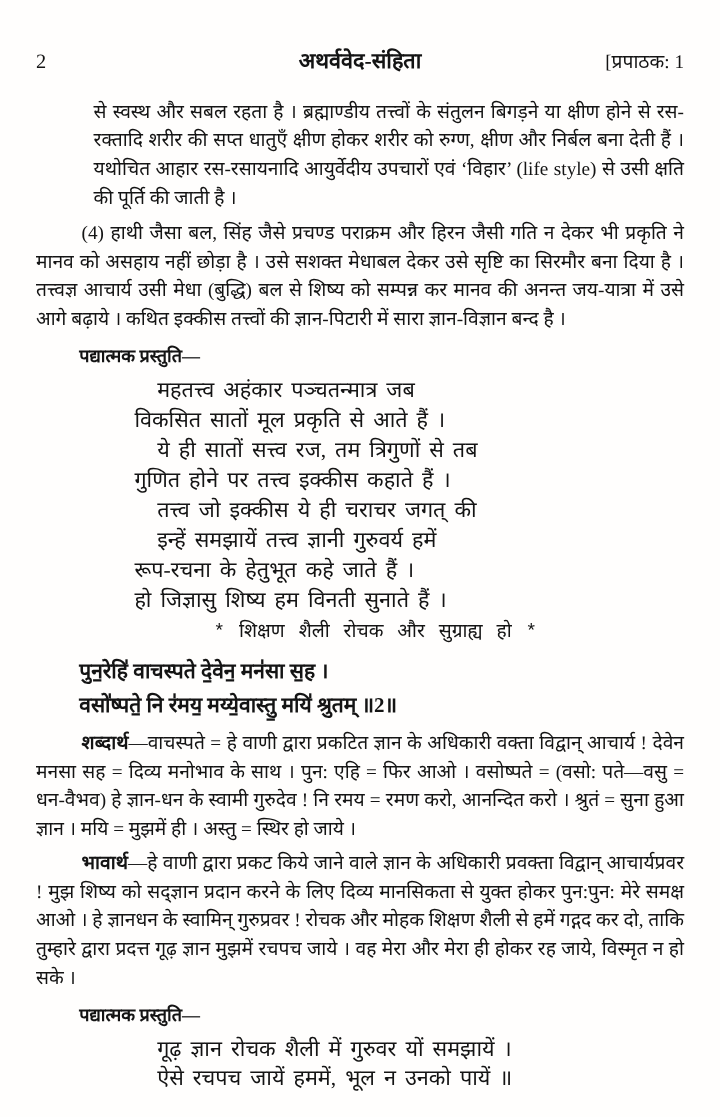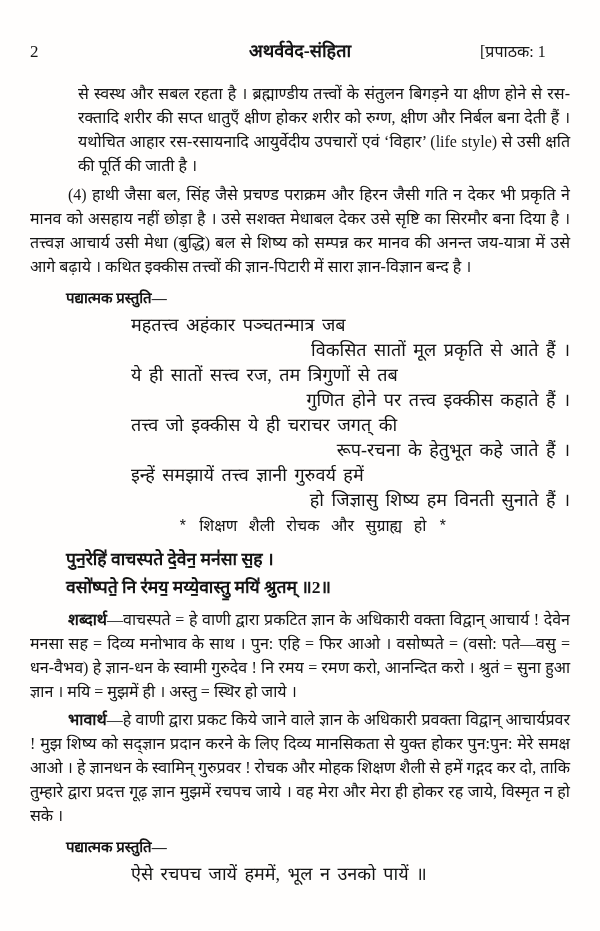--- a/index.html
+++ b/index.html
@@ -19,21 +19,21 @@
   
   .page-header {
     display: flex;
     align-items: baseline;
     justify-content: space-between;
     margin-bottom: 20px;
     font-size: 16px;
   }
   .page-num { width: 90px; font-size: 17px; }
   .book-title { font-weight: bold; font-size: 18px; text-align: center; flex: 1; }
-  .section-ref { width: 90px; text-align: left; font-size: 16px; }
+  .section-ref { width: 90px; text-align: right; font-size: 16px; }
 
   
   .para {
     font-size: 16px;
     line-height: 24px;
     text-align: justify;
     margin-top: 5px;
   }
   .para.no-indent { text-indent: 0; margin-left: 48px; }
   .para.indent { text-indent: 38px; }
@@ -47,21 +47,21 @@
     line-height: 22px;
   }
   .verse { margin-top: 4px; }
   .verse-line {
     font-size: 18px;
     line-height: 25px;
     margin-left: 101px;
     word-spacing: 3px;
     white-space: nowrap;
   }
-  .verse-line.even { margin-left: 82px; text-align: right; }
+  .verse-line.even { margin-left: 82px; }
   .verse2 .verse-line { margin-left: 101px; line-height: 24px; }
 
   .star-line {
     font-size: 16px;
     line-height: 21px;
     margin: 4px 0 0 148px;
     word-spacing: 2px;
     font-family: Liberation Mono, monospace;
   }
 
@@ -94,35 +94,36 @@
   <p class="para indent">(4) हाथी जैसा बल, सिंह जैसे प्रचण्ड पराक्रम और हिरन जैसी गति न देकर भी प्रकृति ने मानव को असहाय नहीं छोड़ा है । उसे सशक्त मेधाबल देकर उसे सृष्टि का सिरमौर बना दिया है । तत्त्वज्ञ आचार्य उसी मेधा (बुद्धि) बल से शिष्य को सम्पन्न कर मानव की अनन्त जय-यात्रा में उसे आगे बढ़ाये । कथित इक्कीस तत्त्वों की ज्ञान-पिटारी में सारा ज्ञान-विज्ञान बन्द है ।</p>
 
   <div class="block-heading">पद्यात्मक प्रस्तुति—</div>
 
   <div class="verse">
     <div class="verse-line">महतत्त्व अहंकार पञ्चतन्मात्र जब</div>
     <div class="verse-line even">विकसित सातों मूल प्रकृति से आते हैं ।</div>
     <div class="verse-line">ये ही सातों सत्त्व रज, तम त्रिगुणों से तब</div>
     <div class="verse-line even">गुणित होने पर तत्त्व इक्कीस कहाते हैं ।</div>
     <div class="verse-line">तत्त्व जो इक्कीस ये ही चराचर जगत् की</div>
+    <div class="verse-line">इन्हें समझायें तत्त्व ज्ञानी गुरुवर्य हमें</div>
     <div class="verse-line even">रूप-रचना के हेतुभूत कहे जाते हैं ।</div>
-    <div class="verse-line">इन्हें समझायें तत्त्व ज्ञानी गुरुवर्य हमें</div>
     <div class="verse-line even">हो जिज्ञासु शिष्य हम विनती सुनाते हैं ।</div>
   </div>
 
   <div class="star-line">* शिक्षण शैली रोचक और सुग्राह्य हो *</div>
 
   <div class="mantra">
     <div class="mantra-line">पुन॒रेहि॑ वाचस्पते दे॒वेन॒ मन॑सा स॒ह ।</div>
     <div class="mantra-line">वसो॑ष्पते॒ नि र॑मय॒ मय्ये॒वास्तु॒ मयि॑ श्रुतम् ॥2॥</div>
   </div>
 
   <p class="para indent gloss"><span class="lead-bold">शब्दार्थ</span><span>—वाचस्पते = हे वाणी द्वारा प्रकटित ज्ञान के अधिकारी वक्ता विद्वान् आचार्य ! देवेन मनसा सह = दिव्य मनोभाव के साथ । पुन: एहि = फिर आओ । वसोष्पते = (वसो: पते—वसु = धन-वैभव) हे ज्ञान-धन के स्वामी गुरुदेव ! नि रमय = रमण करो, आनन्दित करो । श्रुतं = सुना हुआ ज्ञान । मयि = मुझमें ही । अस्तु = स्थिर हो जाये ।</span></p>
 
   <p class="para indent gloss tight"><span class="lead-bold">भावार्थ</span><span>—हे वाणी द्वारा प्रकट किये जाने वाले ज्ञान के अधिकारी प्रवक्ता विद्वान् आचार्यप्रवर ! मुझ शिष्य को सद्ज्ञान प्रदान करने के लिए दिव्य मानसिकता से युक्त होकर पुन:पुन: मेरे समक्ष आओ । हे ज्ञानधन के स्वामिन् गुरुप्रवर ! रोचक और मोहक शिक्षण शैली से हमें गद्गद कर दो, ताकि तुम्हारे द्वारा प्रदत्त गूढ़ ज्ञान मुझमें रचपच जाये । वह मेरा और मेरा ही होकर रह जाये, विस्मृत न हो सके ।</span></p>
 
   <div class="block-heading">पद्यात्मक प्रस्तुति—</div>
 
   <div class="verse verse2">
+    <div class="verse-line">गूढ़ ज्ञान रोचक शैली में गुरुवर यों समझायें ।</div>
     <div class="verse-line">ऐसे रचपच जायें हममें, भूल न उनको पायें ॥</div>
   </div>
 
 </div>
 
 </body></html>

